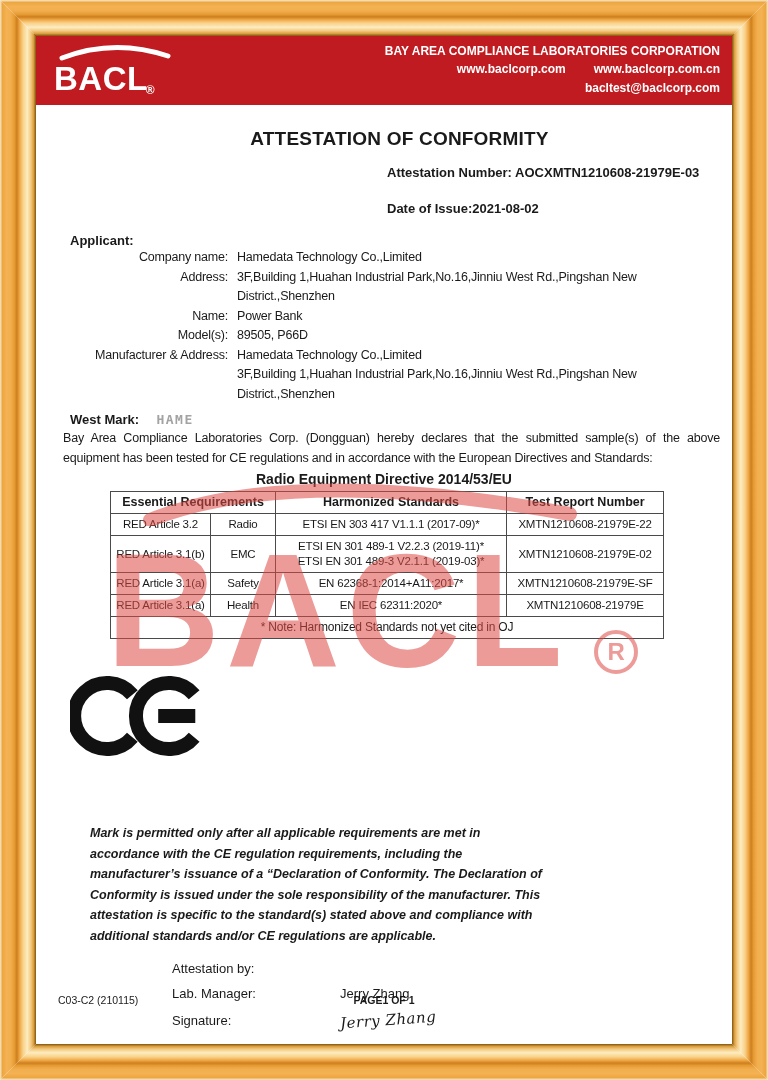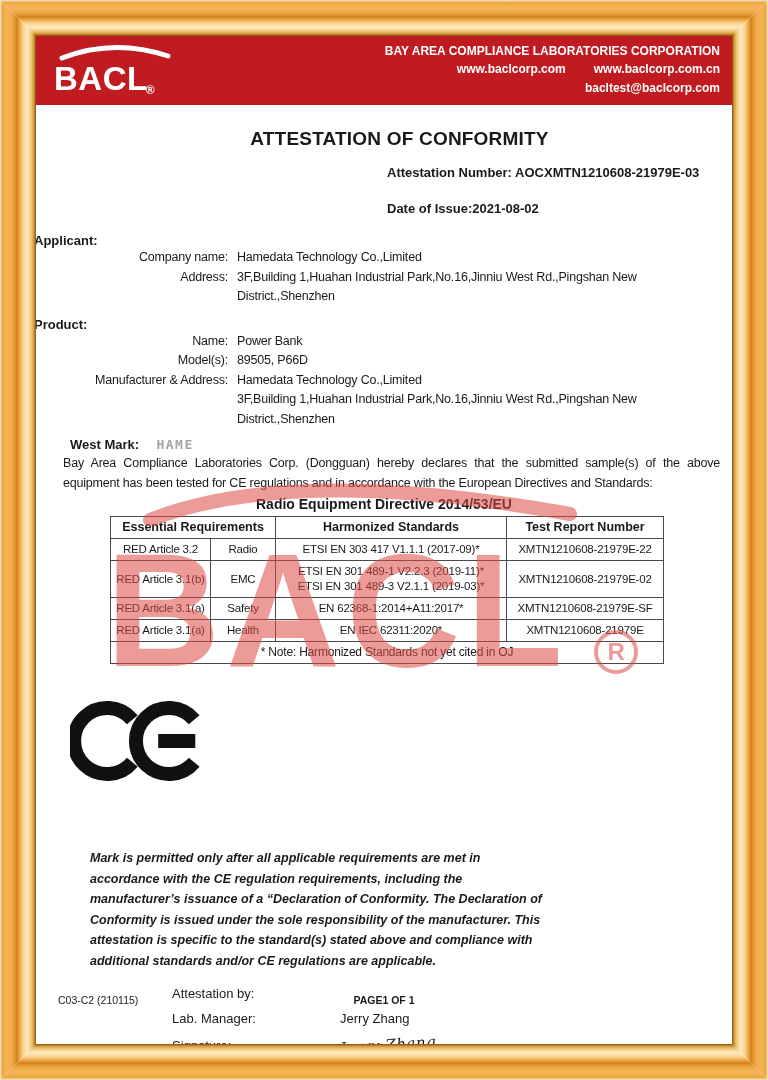--- a/index.html
+++ b/index.html
@@ -47,21 +47,21 @@
   .logo-text { font-size:33px; font-weight:bold; letter-spacing:0.5px; }
   .logo-reg { font-size:12px; font-weight:bold; vertical-align:-4px; margin-left:-2px; }
   .banner-right { text-align:right; color:#fff; font-weight:bold; font-size:12px; line-height:18.5px; letter-spacing:0; }
   .url-gap { display:inline-block; width:28px; }
   
   .doc-title { text-align:center; font-size:19px; font-weight:bold; margin-top:23px; letter-spacing:0.2px;padding-left:31px; }
   .meta-block { margin-left:353px; font-weight:bold; font-size:13px; letter-spacing:0; }
   .meta-attn { margin-top:15px; }
   .meta-date { margin-top:21px; }
   
-  .section-heading { font-weight:bold; font-size:13px; letter-spacing:0; }
+  .section-heading { font-weight:bold; margin-left:36px; font-size:13px; letter-spacing:0; }
   .applicant-heading { margin-top:17px; }
   .product-heading { margin-top:10px; }
   .kv { display:grid; grid-template-columns:158px 1fr; column-gap:9px; margin-left:36px; line-height:19.5px; }
   .kv .k { text-align:right; }
   .kv .v div { white-space:nowrap; }
   
   .trademark-row { margin:8px 0 2px 36px; }
   .trademark-label { font-weight:bold; font-size:13px; letter-spacing:0; }
   .trademark-value {
     font-family:"DejaVu Sans Mono", monospace; font-weight:bold; color:#a3a3a3;
@@ -146,21 +146,20 @@
     <div class="v">
         <div>Hamedata Technology Co.,Limited</div>
       </div>
     <div class="k">Address:</div>
     <div class="v">
       <div>3F,Building 1,Huahan Industrial Park,No.16,Jinniu West Rd.,Pingshan New</div>
       <div>District.,Shenzhen</div>
     </div>
   </div>
 
-  <div class="section-heading product-heading">Product:</div>
   <div class="kv">
     <div class="k">Name:</div>
     <div class="v">
         <div>Power Bank</div>
       </div>
     <div class="k">Model(s):</div>
     <div class="v">
         <div>89505, P66D</div>
       </div>
     <div class="k">Manufacturer &amp; Address:</div>

